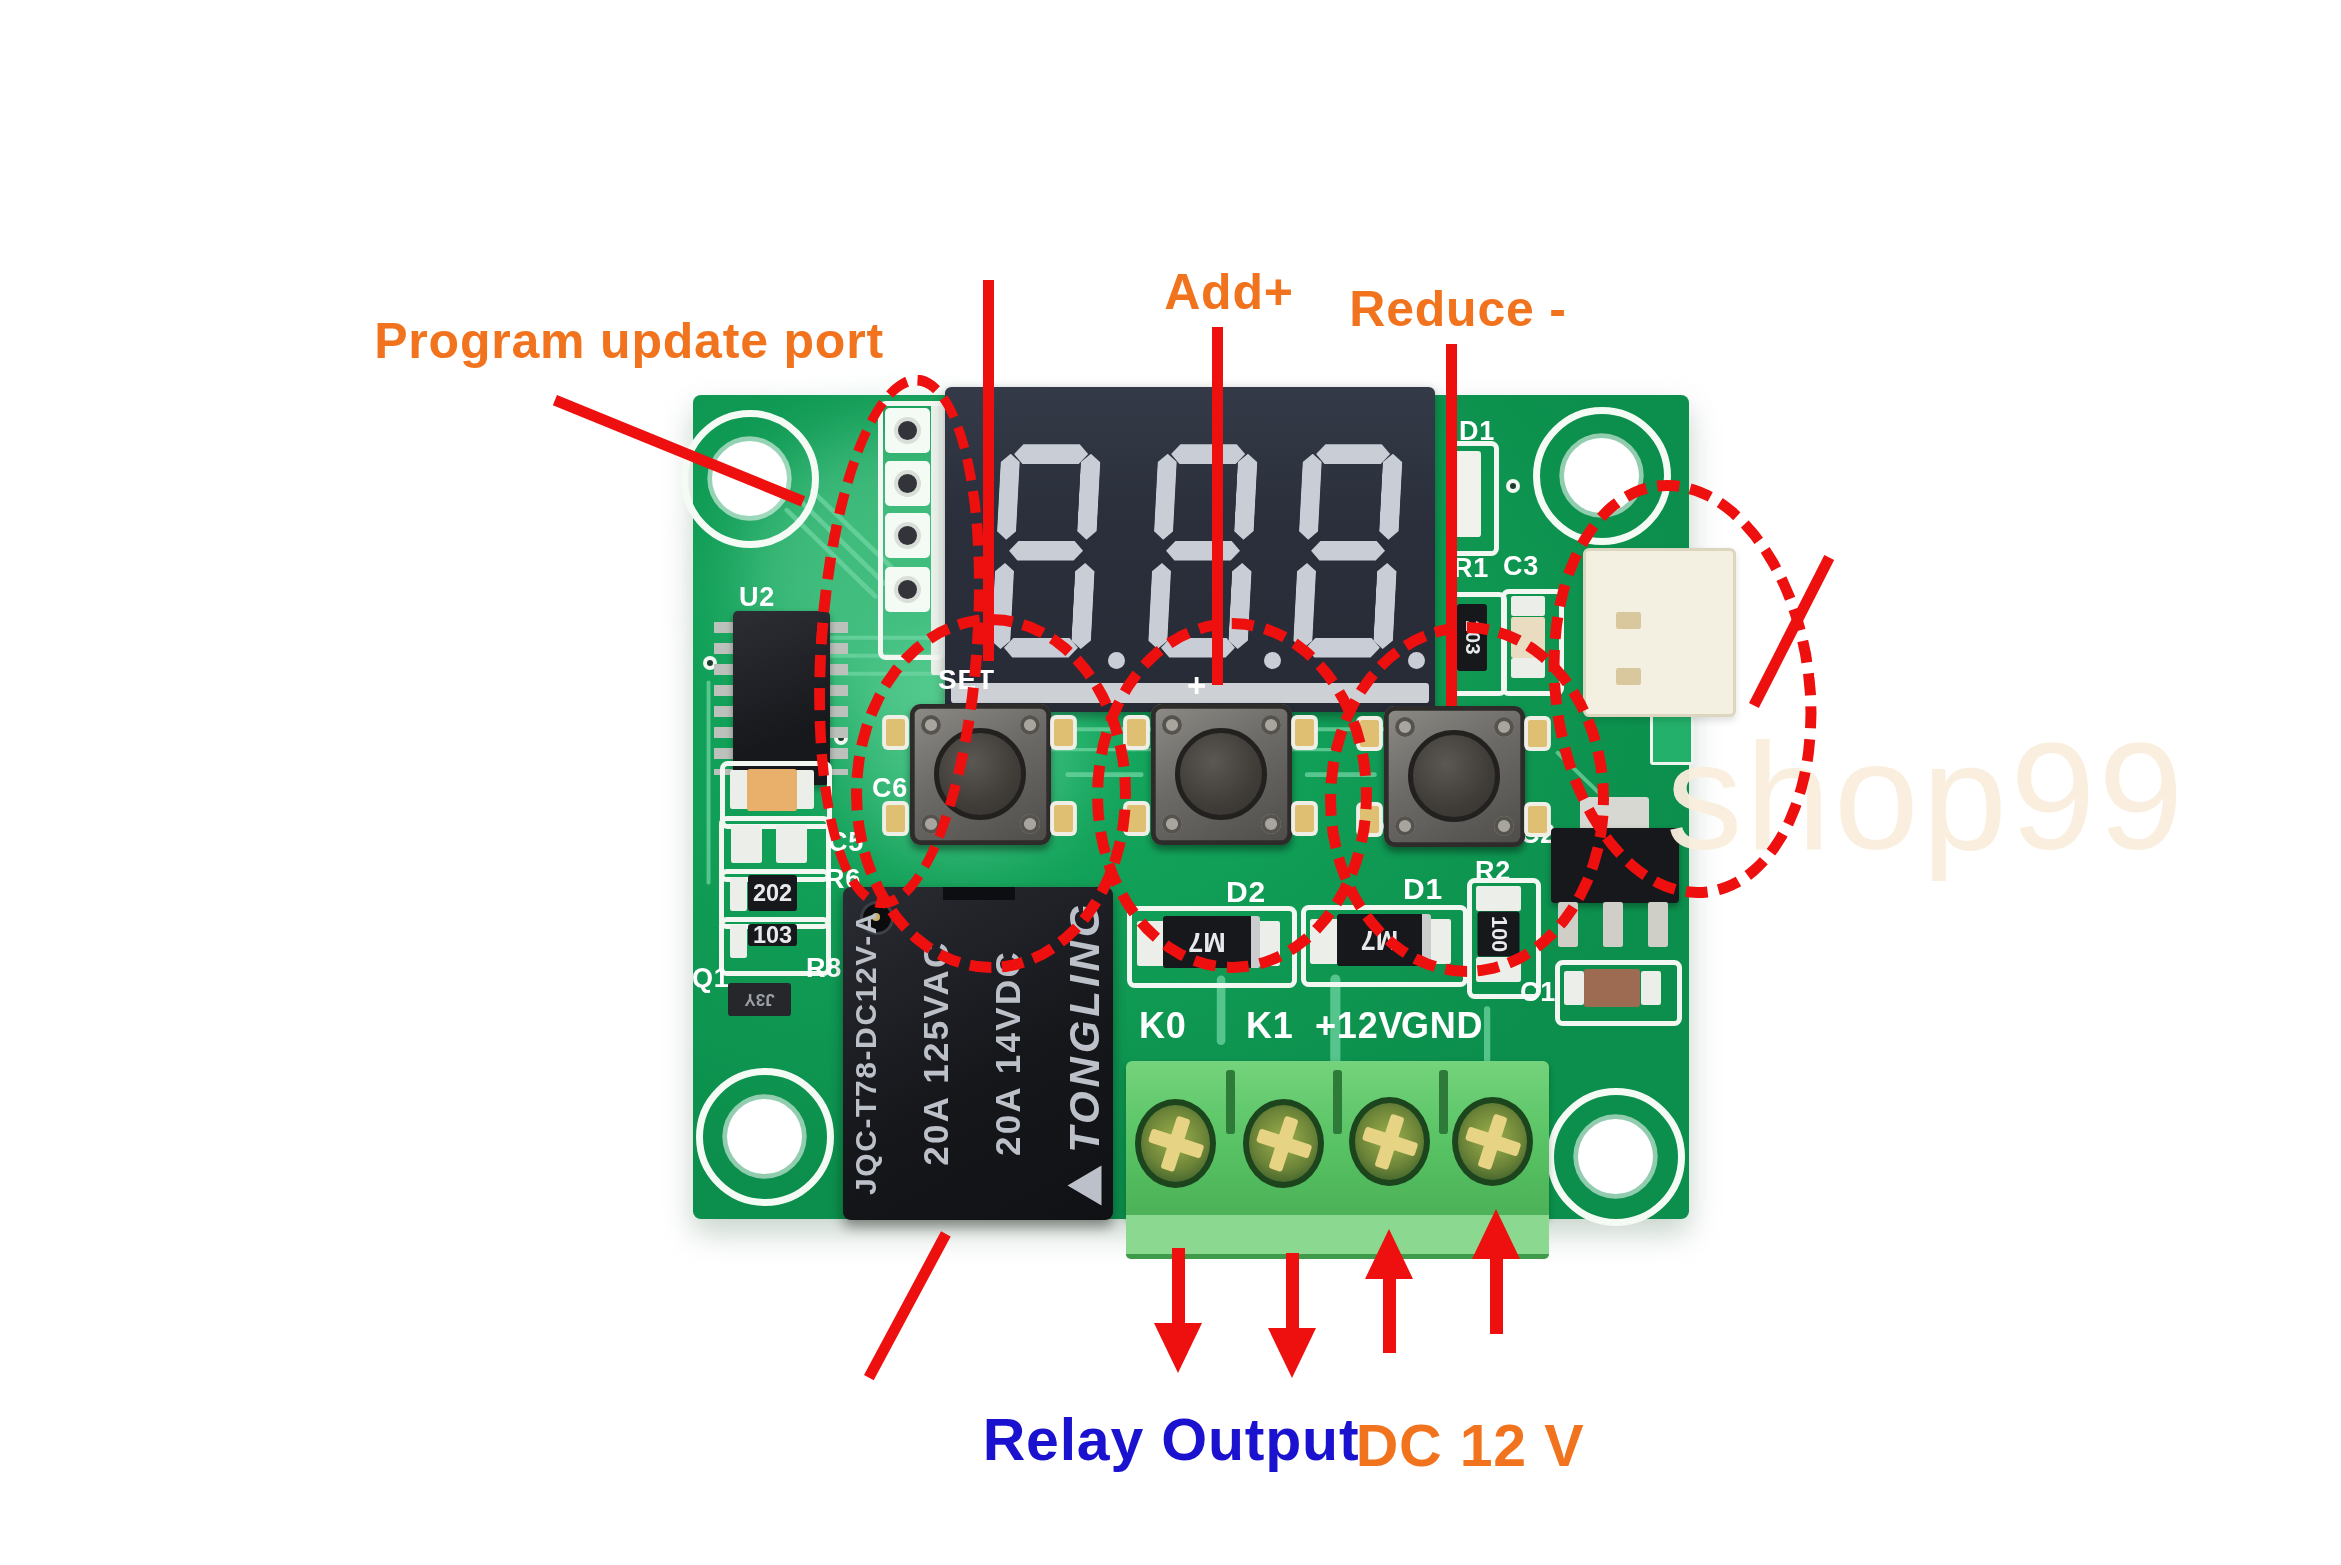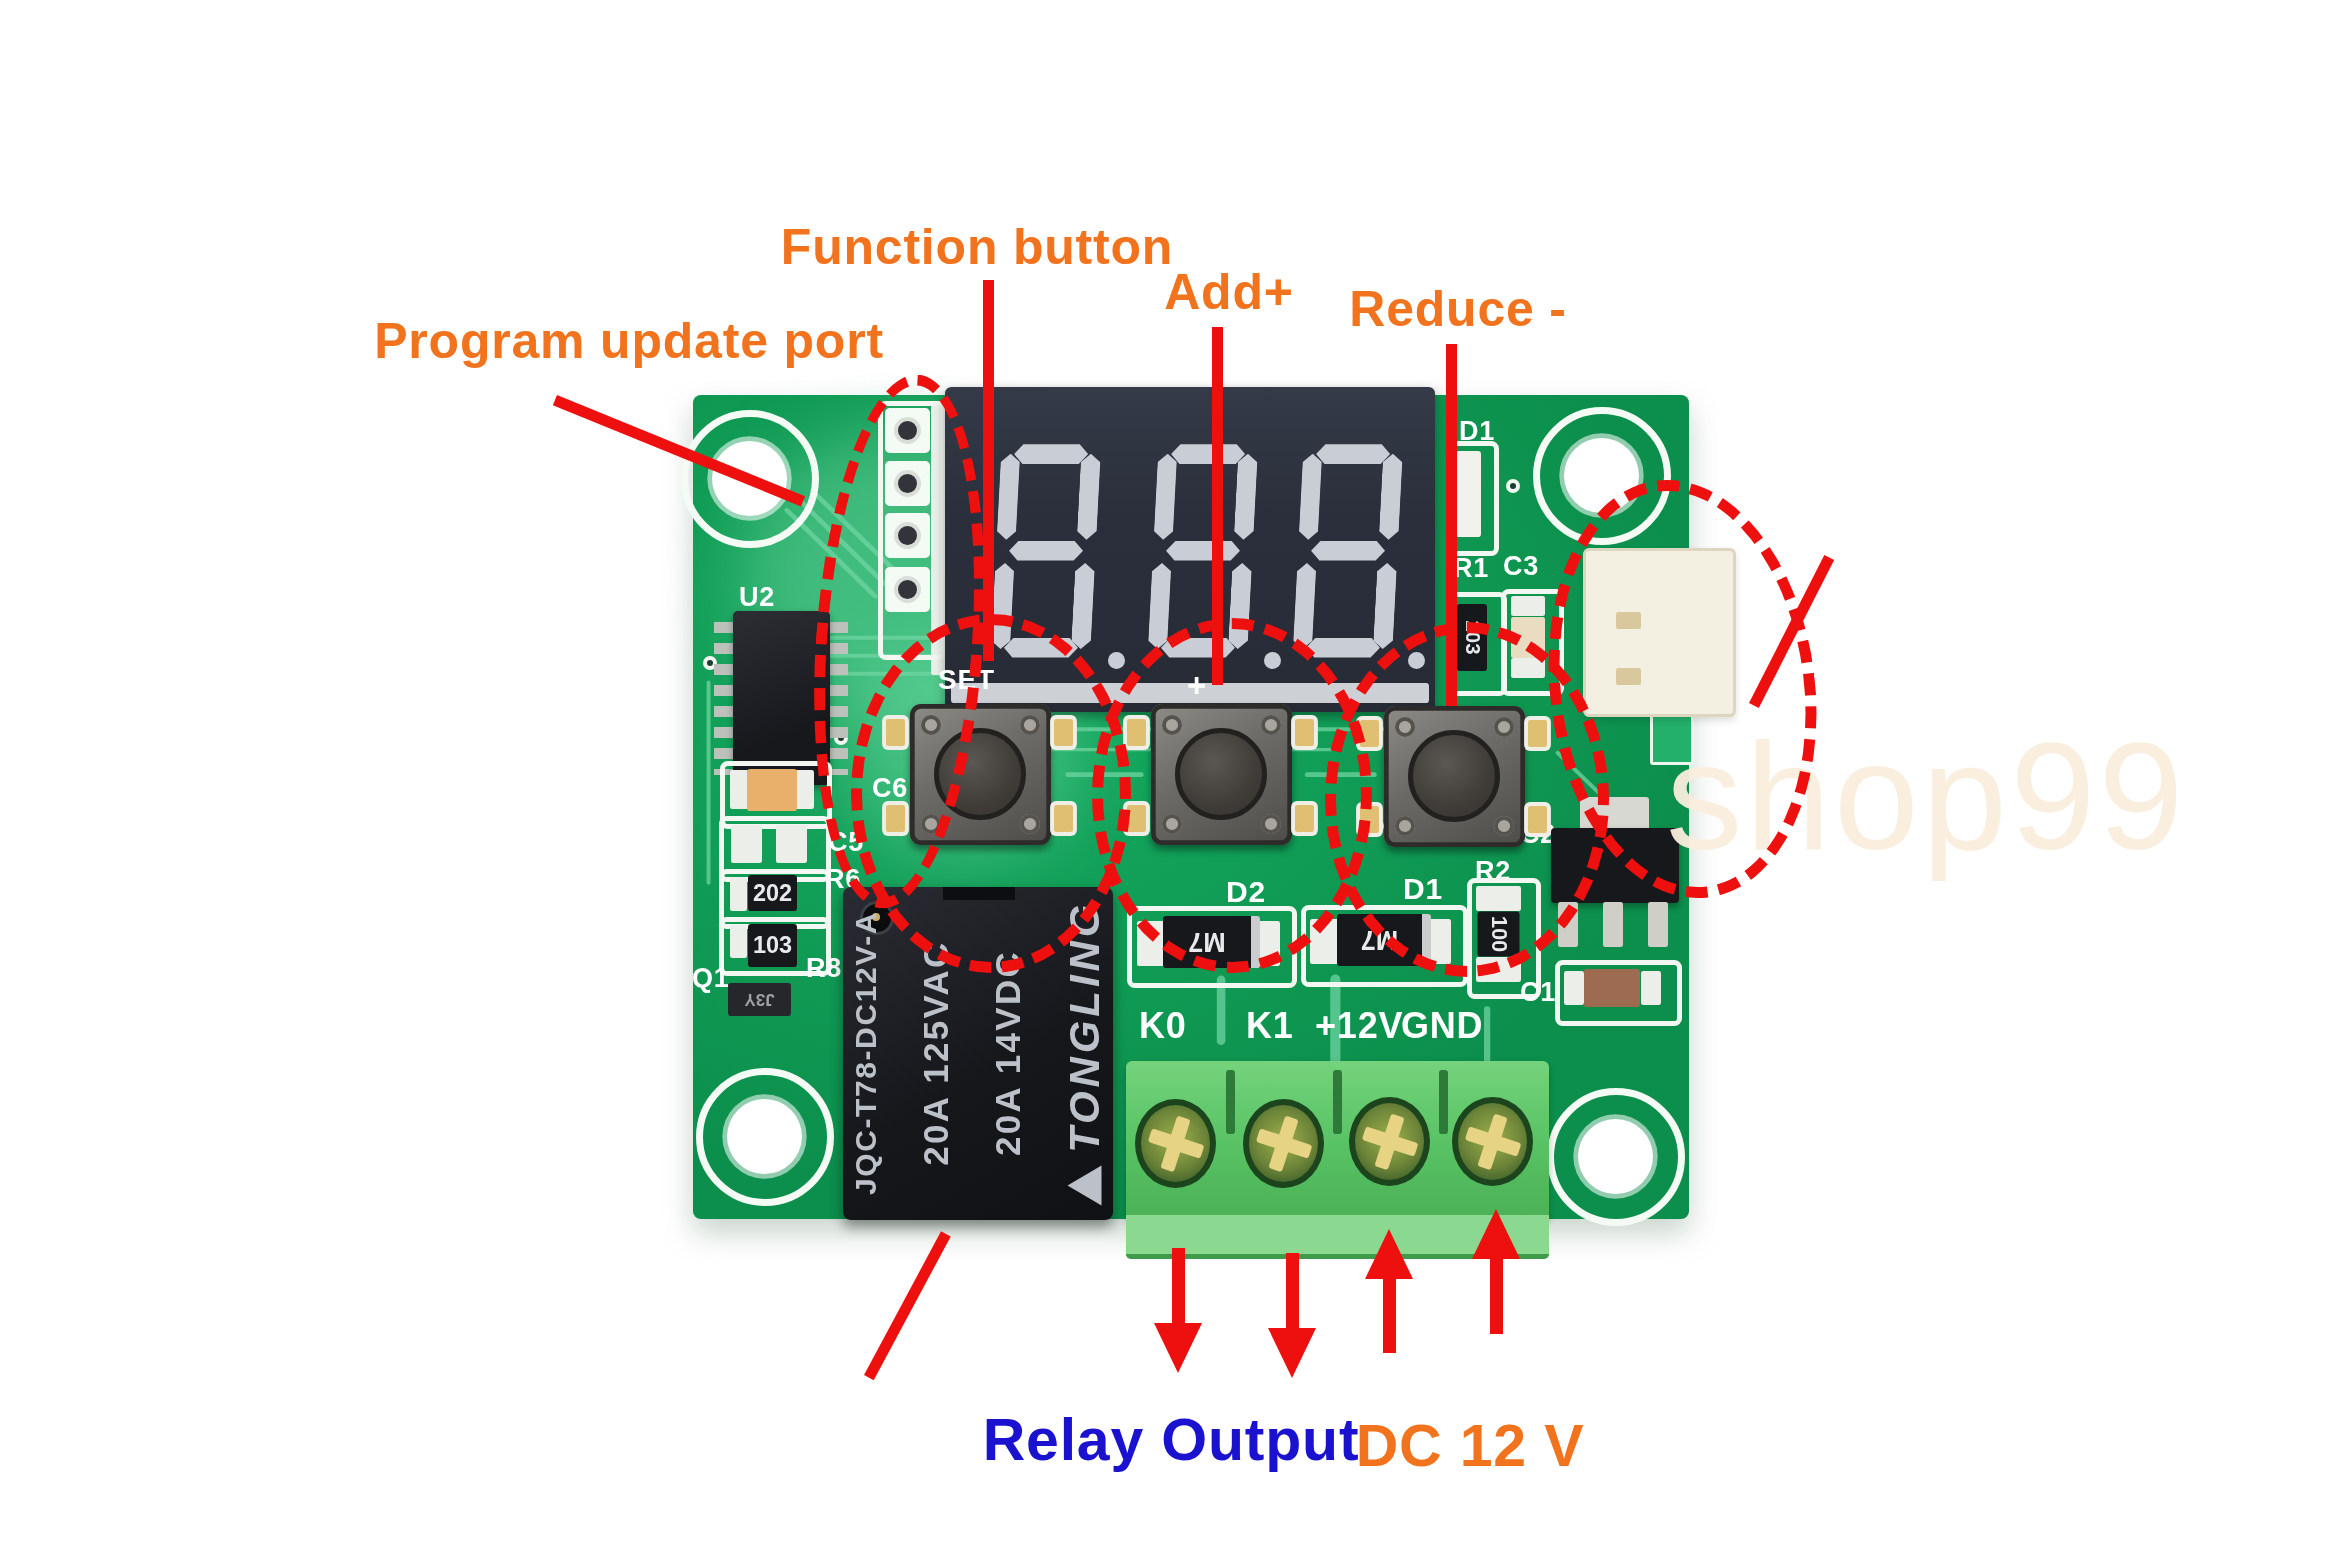--- a/index.html
+++ b/index.html
@@ -209,21 +209,21 @@
   <div class="cap-end" style="left:776px;top:825px;width:31px;height:38px;"></div>
   <div class="silk" style="left:828px;top:827px;">C5</div>
 
   <div class="obox" style="left:719px;top:869px;width:102px;height:50px;"></div>
   <div class="cap-end" style="left:730px;top:877px;width:17px;height:34px;"></div>
   <div class="chip" style="left:748px;top:875px;width:49px;height:36px;font-size:23.5px;">202</div>
   <div class="silk" style="left:825px;top:864px;">R6</div>
 
   <div class="obox" style="left:719px;top:917px;width:102px;height:49px;"></div>
   <div class="cap-end" style="left:730px;top:925px;width:17px;height:33px;"></div>
-  <div class="chip" style="left:748px;top:924px;width:49px;height:43px;font-size:23.5px;">103</div>
+  <div class="chip" style="left:748px;top:924px;width:49px;height:22px;font-size:23.5px;">103</div>
   <div class="silk" style="left:806px;top:953px;">R8</div>
 
   <div class="silk" style="left:692px;top:963px;">Q1</div>
   <div class="abs" style="left:728px;top:983px;width:63px;height:33px;background:#26272b;border-radius:3.1px;color:#9aa0a6;font-size:17px;font-weight:700;display:flex;align-items:center;justify-content:center;transform:rotate(180deg);">J3Y</div>
 
   <div id="relay">
     <div class="screw"></div>
     <div class="notch"></div>
   </div>
   <div id="relay-text">
@@ -383,20 +383,19 @@
   <div class="arrow-shaft" style="left:1172px;top:1248px;height:78px;"></div>
   <div class="arrow-head down" style="left:1154px;top:1323px;"></div>
   <div class="arrow-shaft" style="left:1286px;top:1253px;height:78px;"></div>
   <div class="arrow-head down" style="left:1268px;top:1328px;"></div>
   <div class="arrow-head up" style="left:1365px;top:1229px;"></div>
   <div class="arrow-shaft" style="left:1383px;top:1276px;height:77px;"></div>
   <div class="arrow-head up" style="left:1472px;top:1209px;"></div>
   <div class="arrow-shaft" style="left:1490px;top:1256px;height:78px;"></div>
 
   <div class="lbl" style="left:629px;top:312px;">Program update port</div>
-  <div class="lbl" style="left:977px;top:218px;">Function button</div>
   <div class="lbl" style="left:1229px;top:263px;">Add+</div>
   <div class="lbl" style="left:1458px;top:280px;">Reduce -</div>
   <div class="lbl big blue" style="left:1171px;top:1406px;">Relay Output</div>
   <div class="lbl big" style="left:1470px;top:1412px;">DC 12 V</div>
 
 </div>
 
 
 </body></html>

